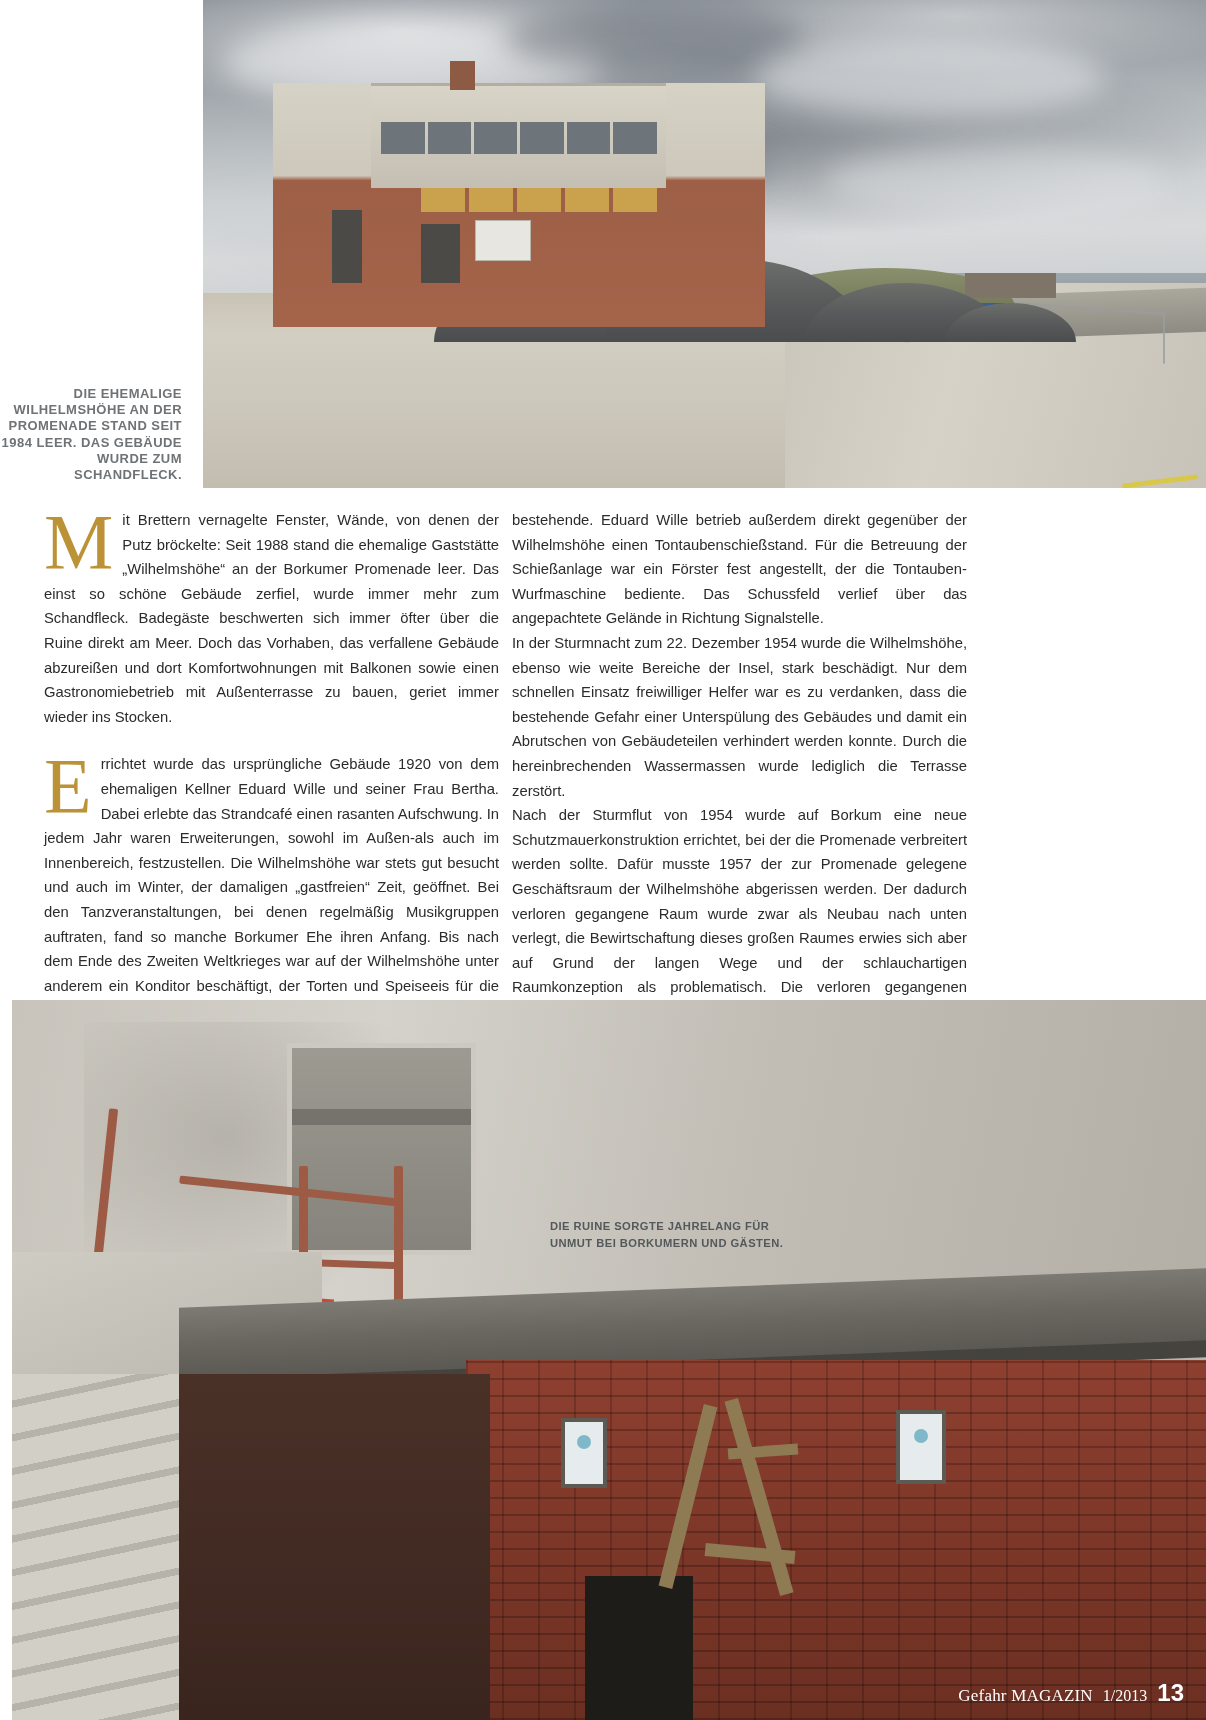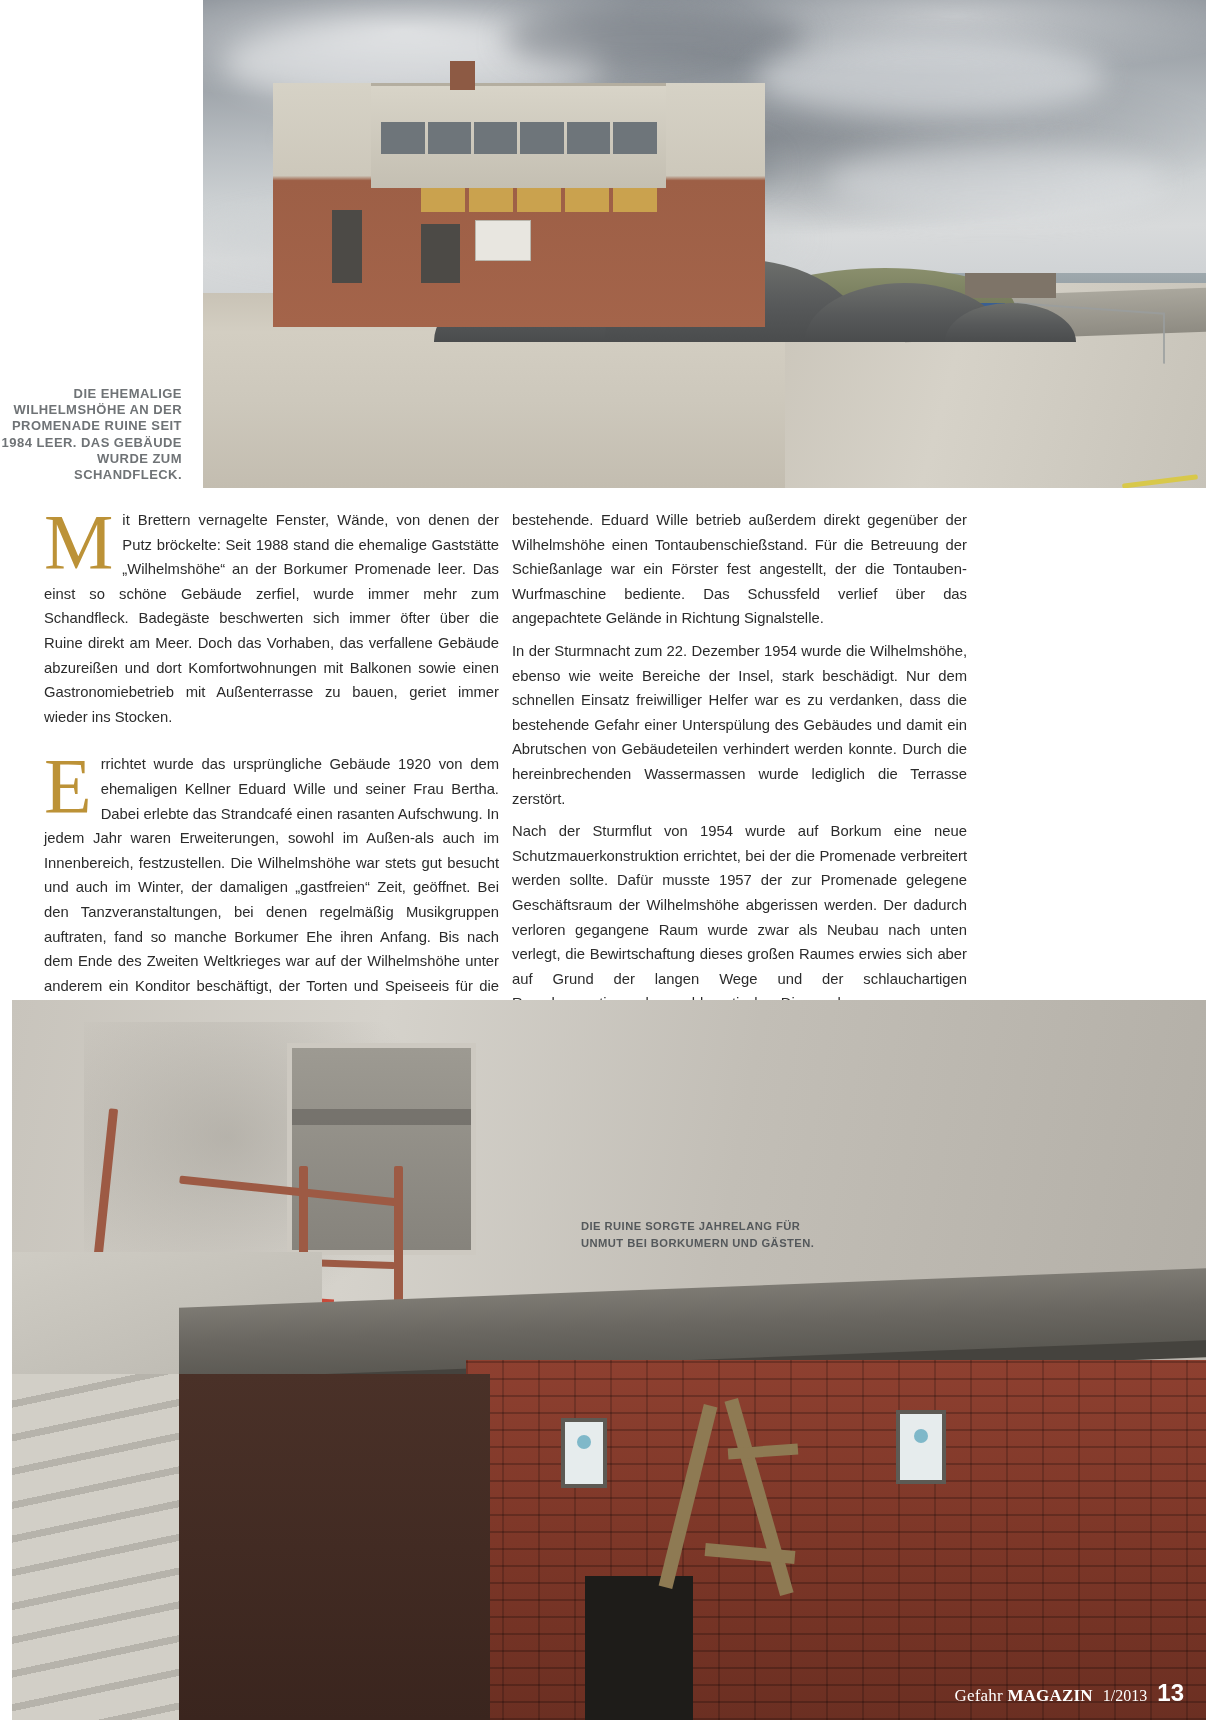--- a/index.html
+++ b/index.html
@@ -200,21 +200,21 @@
     font-size: 14.8px;
     line-height: 24.6px;
     color: #2b2b2b;
     text-align: justify;
   }
   .col-left  { left: 44px; }
   .col-right { left: 512px; }
 
   .col p { margin: 0; }
   .col p + p { margin-top: 23px; }
-  .col-right p + p { margin-top: 8px; }
+  .col-right p + p { margin-top: 0; }
 
   .dropcap-par {
     position: relative;
     min-height: 72px;
   }
   .dropcap {
     float: left;
     font-family: "Liberation Serif", serif;
     font-size: 78px;
     line-height: 0.77;
@@ -345,21 +345,21 @@
   .bp-dark-opening {
     position: absolute;
     left: 48%; top: 80%;
     width: 9%; height: 20%;
     background: #1e1c19;
   }
 
   
   .caption-bottom {
     position: absolute;
-    left: 581px;
+    left: 550px;
     top: 1218px;
     width: 340px;
     font-size: 11.2px;
     line-height: 16.5px;
     letter-spacing: 0.45px;
     color: #54585b;
     font-weight: 600;
     text-align: left;
   }
 
@@ -371,21 +371,21 @@
     display: flex;
     align-items: baseline;
     gap: 10px;
     color: #ffffff;
   }
   .footer-brand {
     font-family: "Liberation Serif", serif;
     font-size: 17px;
     letter-spacing: 0.2px;
   }
-  .footer-brand b { font-weight: 700; }
+  .footer-brand b { font-weight: 400; }
   .footer-issue {
     font-family: "Liberation Serif", serif;
     font-size: 16px;
     margin-top: 24px;
   }
   .footer-page {
     font-family: "Liberation Sans", sans-serif;
     font-size: 24px;
     font-weight: 700;
     line-height: 1;
@@ -437,21 +437,21 @@
     </div>
     <div class="door-dark d1"></div>
     <div class="door-dark d2"></div>
     <div class="sign-white"></div>
   </div>
 </div>
 
 <div class="caption-top">
   <div>DIE EHEMALIGE</div>
   <div>WILHELMSHÖHE AN DER</div>
-  <div>PROMENADE RUINE SEIT</div>
+  <div>PROMENADE STAND SEIT</div>
   <div>1984 LEER. DAS GEBÄUDE</div>
   <div>WURDE ZUM</div>
   <div>SCHANDFLECK.</div>
 </div>
 
 <div class="col col-left">
   <p class="dropcap-par">
     <span class="dropcap">M</span><span>it Brettern vernagelte Fenster, Wände, von denen der Putz bröckelte: Seit 1988 stand die ehemalige Gaststätte „Wilhelmshöhe“ an der Borkumer Promenade leer. Das einst so schöne Gebäude zerfiel, wurde immer mehr zum Schandfleck. Badegäste beschwerten sich immer öfter über die Ruine direkt am Meer. Doch das Vorhaben, das verfallene Gebäude abzureißen und dort Komfortwohnungen mit Balkonen sowie einen Gastronomiebetrieb mit Außenterrasse zu bauen, geriet immer wieder ins Stocken.</span>
   </p>
   <p class="dropcap-par">

